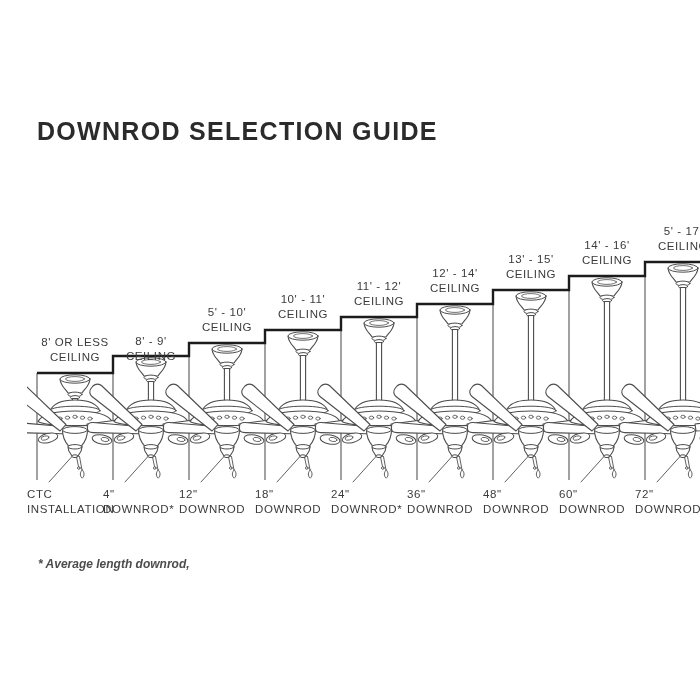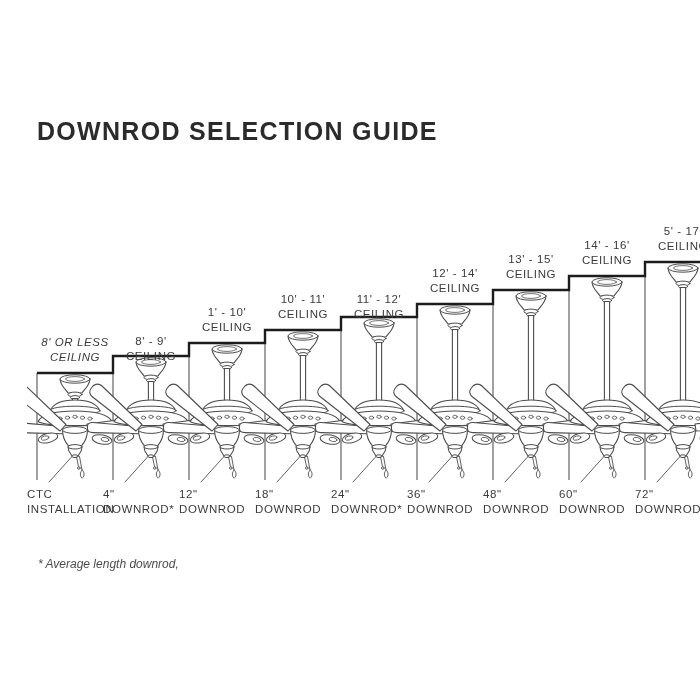--- a/index.html
+++ b/index.html
@@ -23,21 +23,21 @@
   }
   .dlabel {
     position: absolute; width: 96px; top: 487px; text-align: left;
     font-size: 11.5px; line-height: 15px; letter-spacing: 0.6px; color: #3b3b3b;
   }
   .clabel span, .dlabel span { display: block; }
   .footnote {
     position: absolute; left: 11px; top: 556px;
     font-size: 12px; font-style: italic; line-height: 16px; color: #4c4c4c;
   }
-  .footnote span { display: block; }
+  .footnote span { display: block; font-weight: bold; }
 </style>
 </head>
 <body>
 
 <div class="stage">
 
   <svg id="art" width="700" height="700" viewBox="0 0 700 700">
       <line x1="10" y1="373" x2="10" y2="480" stroke="#555555" stroke-width="1.1"></line>
       <line x1="86" y1="356" x2="86" y2="480" stroke="#555555" stroke-width="1.1"></line>
       <line x1="162" y1="343" x2="162" y2="480" stroke="#555555" stroke-width="1.1"></line>
@@ -343,37 +343,37 @@
         <line x1="657.5" y1="457" x2="659.5" y2="466.5" stroke="#4d4d4d" stroke-width="0.9" stroke-linecap="round"></line>
         <circle stroke="#4d4d4d" stroke-width="0.9" stroke-linejoin="round" stroke-linecap="round" cx="659.8" cy="468" r="1.3" fill="#fff"></circle>
         <line x1="660.5" y1="456.5" x2="663" y2="470" stroke="#4d4d4d" stroke-width="0.9" stroke-linecap="round"></line>
         <path stroke="#4d4d4d" stroke-width="0.9" stroke-linejoin="round" stroke-linecap="round" d="M663.2,470 C665.6,472 665.8,476 663.2,478.2 C660.6,476 660.8,472 663.2,470 Z" fill="#fff"></path>
       </g>
       <path d="M10,373H86V356H162V343H238V330H314V317H390V304H466V290H542V276H618V262H694" fill="none" stroke="#1c1c1c" stroke-width="2.4" stroke-linejoin="miter"></path>
     </svg>
 
   <h1 class="page-title">DOWNROD SELECTION GUIDE</h1>
 
-  <div class="clabel" style="left:3px;   top:335px;font-style:italic;">
+  <div class="clabel" style="left:3px;   top:335px;">
     <span>8' OR LESS</span>
     <span>CEILING</span>
   </div>
   <div class="clabel" style="left:79px;  top:334px;">
     <span>8' - 9'</span>
     <span>CEILING</span>
   </div>
   <div class="clabel" style="left:155px; top:305px;">
-    <span>1' - 10'</span>
+    <span>5' - 10'</span>
     <span>CEILING</span>
   </div>
   <div class="clabel" style="left:231px; top:292px;">
     <span>10' - 11'</span>
     <span>CEILING</span>
   </div>
-  <div class="clabel" style="left:307px; top:292px;">
+  <div class="clabel" style="left:307px; top:279px;">
     <span>11' - 12'</span>
     <span>CEILING</span>
   </div>
   <div class="clabel" style="left:383px; top:266px;">
     <span>12' - 14'</span>
     <span>CEILING</span>
   </div>
   <div class="clabel" style="left:459px; top:252px;">
     <span>13' - 15'</span>
     <span>CEILING</span>

